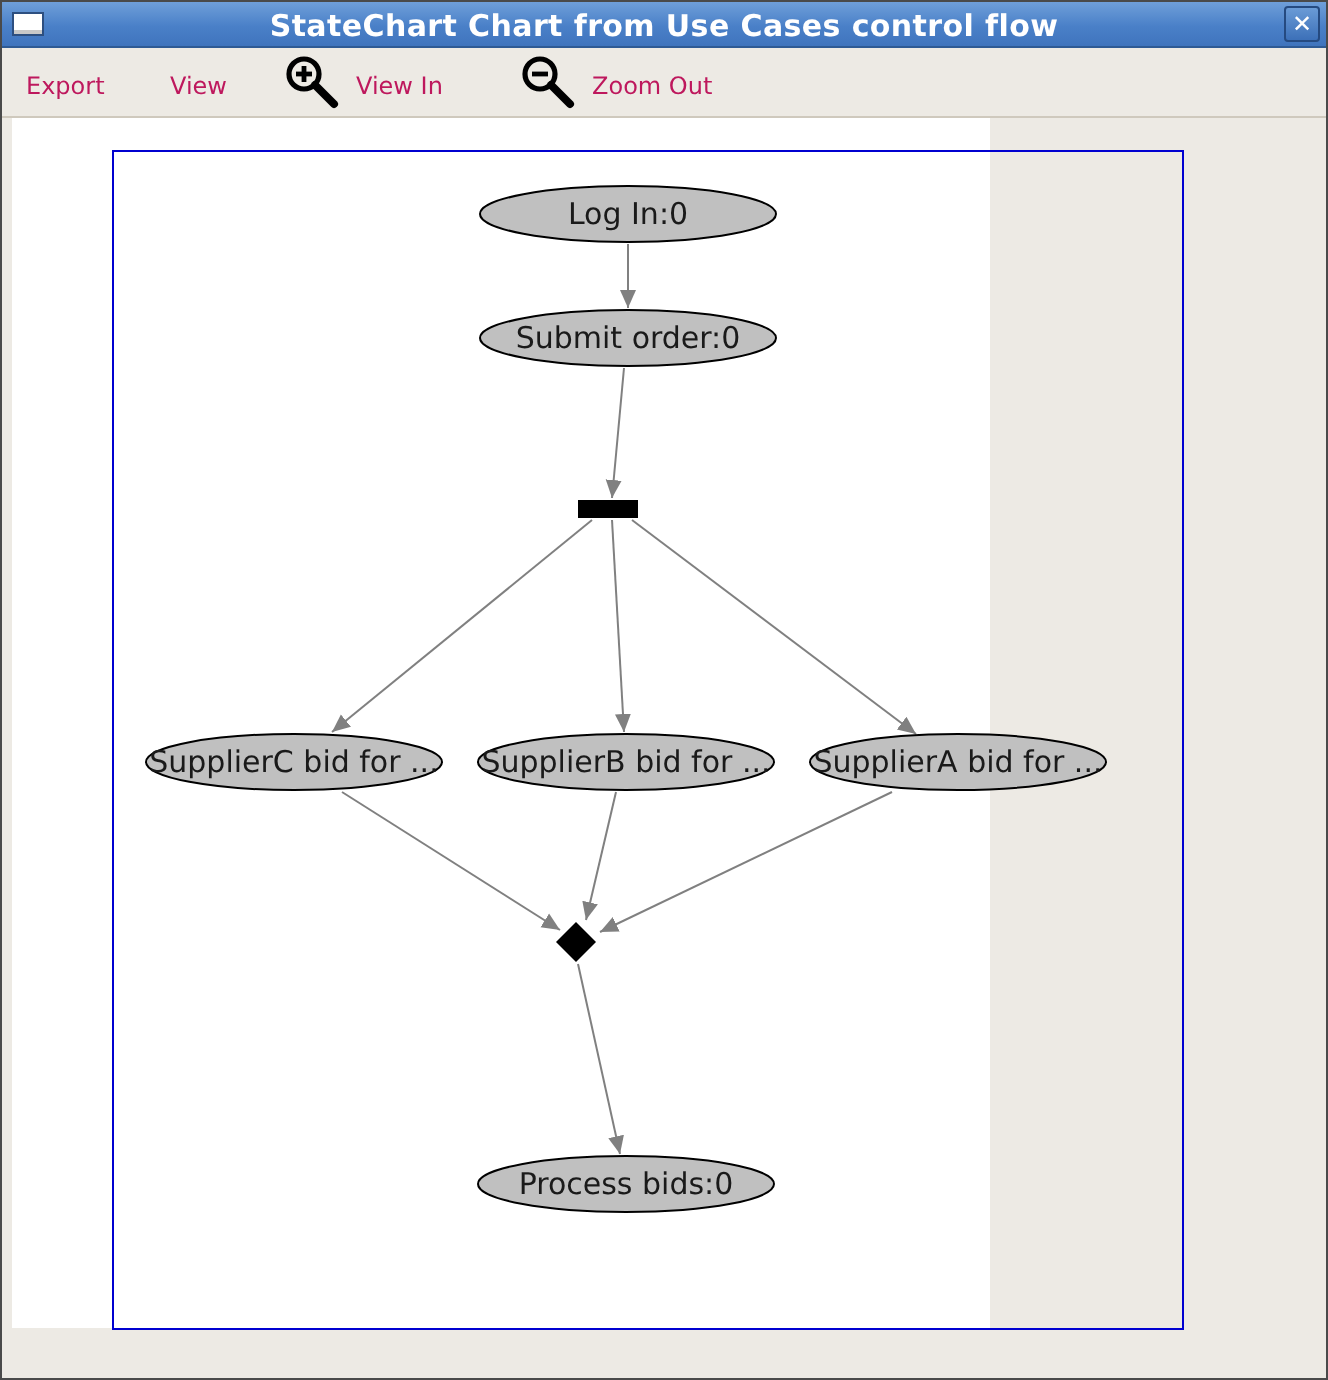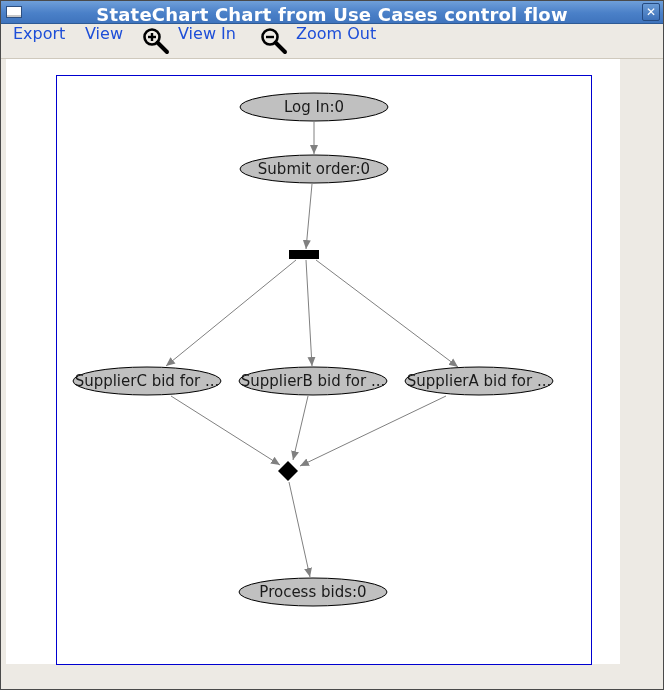--- a/index.html
+++ b/index.html
@@ -1,26 +1,26 @@
 <!DOCTYPE html>
 <html><head>
 <meta charset="utf-8">
 <style>
   html, body { margin:0; padding:0; }
   body { width:664px; height:690px; background:#edeae4; font-family:"DejaVu Sans", sans-serif; position:relative; overflow:hidden; }
   .window { position:absolute; left:0; top:0; width:662px; height:688px; border:1px solid #4a4a4a; background:#edeae4; }
   .titlebar { position:absolute; left:0; top:0; width:662px; height:22px;
     background:linear-gradient(#6f9fd9, #4a80c8 55%, #3f74bd); border-bottom:1px solid #2e5a94; }
-  .titlebar .title { position:absolute; left:0; right:0; top:3px; text-align:center; color:#fff; font-weight:bold; font-size:18px; letter-spacing:0.2px; }
+  .titlebar .title { position:absolute; left:0; right:0; top:3px; text-align:center; color:#fff; font-weight:bold; font-size:15px; letter-spacing:0.2px; }
   .win-menu-btn { position:absolute; left:5px; top:5px; width:14px; height:10px; background:#fff; border:1px solid #2d4f80; box-shadow: inset 0 -2px 0 #c8c8c8; }
   .win-close-btn { position:absolute; right:3px; top:2px; width:16px; height:16px; border:1px solid #254a80; border-radius:2px; background:linear-gradient(#6a9bd6,#3c70b8); color:#fff; font-weight:bold; font-size:12px; line-height:16px; text-align:center; }
   .toolbar { position:absolute; left:0; top:23px; width:662px; height:34px; background:#edeae4; border-bottom:1px solid #cfc9bd; }
-  .tb-item { position:absolute; top:0; font-size:16px; color:#1d4ed8; cursor:default; white-space:nowrap; }
+  .tb-item { position:absolute; top:12px; font-size:12px; color:#be185d; cursor:default; white-space:nowrap; }
   .tb-icon { position:absolute; top:3px; width:28px; height:28px; }
-  .canvas { position:absolute; left:5px; top:58px; width:586px; height:605px; background:#fff;padding-left:28px; }
+  .canvas { position:absolute; left:5px; top:58px; width:489px; height:605px; background:#fff; }
   .graph-frame { position:absolute; left:50px; top:16px; width:534px; height:588px; border:1px solid #0000d0; }
   svg.graph { position:absolute; left:0; top:0; }
   .node-label { font-family:"DejaVu Sans", sans-serif; font-size:15px; fill:#1a1a1a; }
 </style>
 </head>
 <body>
 
 <div class="window">
   <div class="titlebar">
     <div class="win-menu-btn"></div>

